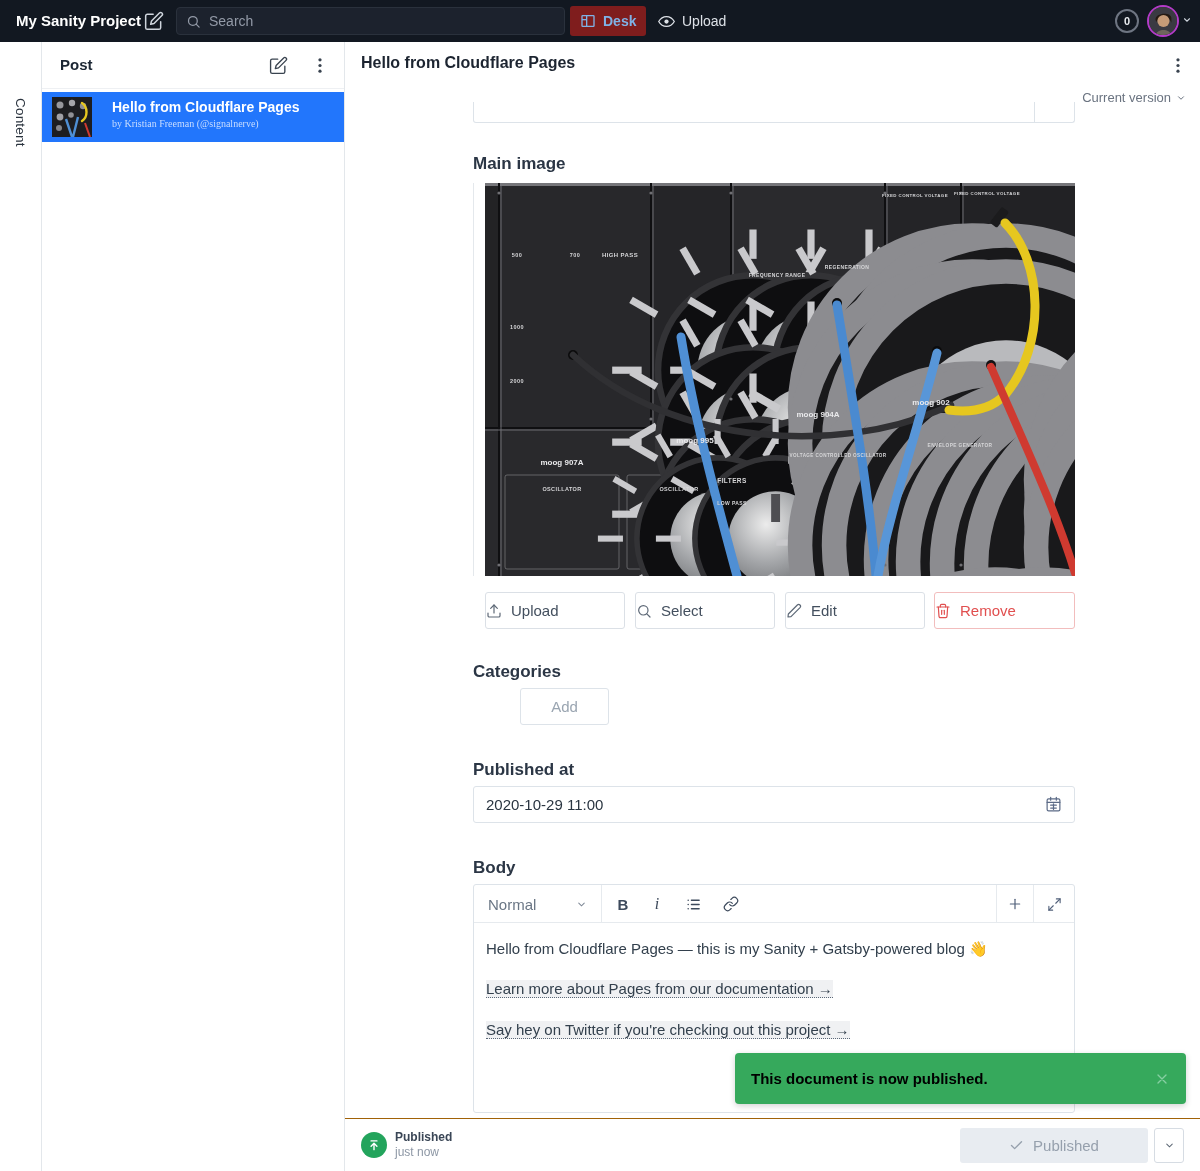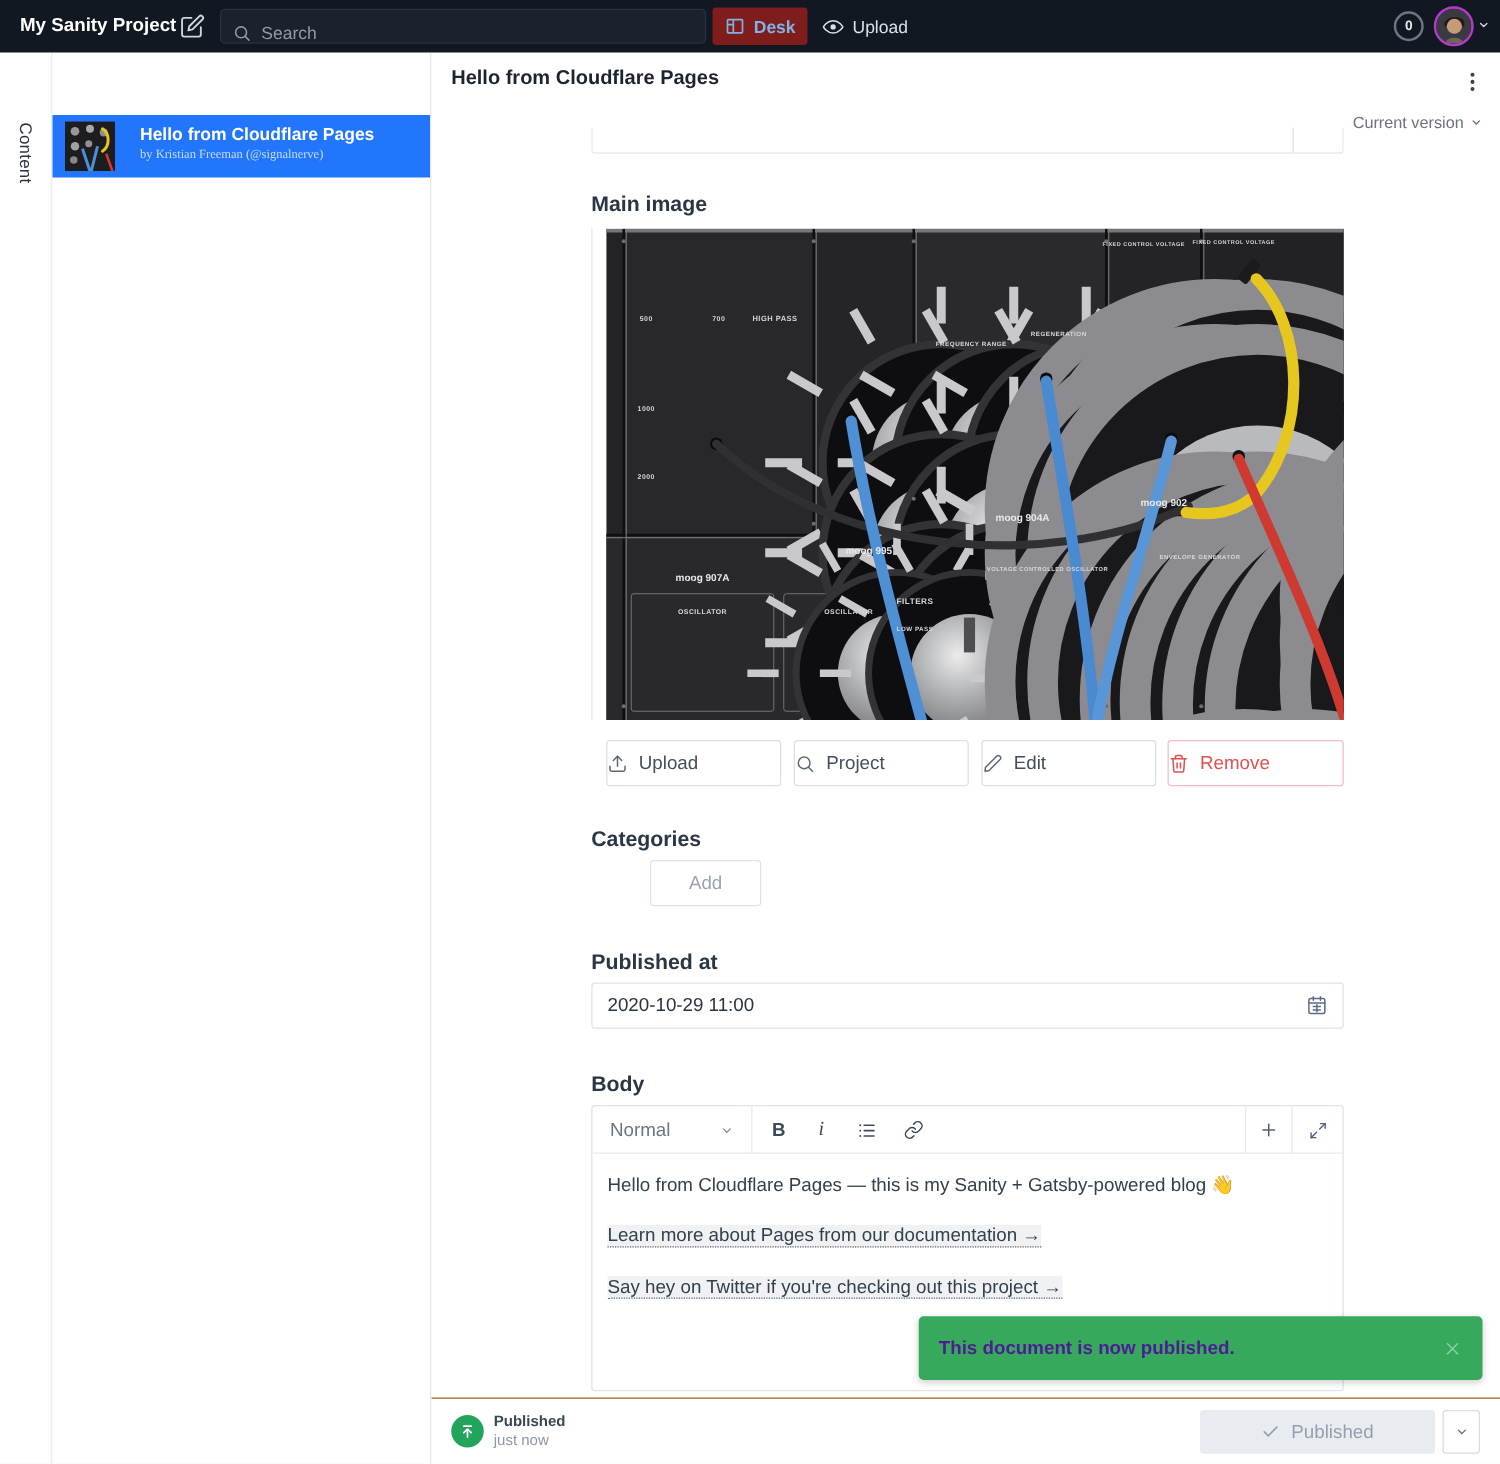--- a/index.html
+++ b/index.html
@@ -5,21 +5,21 @@
   * { margin:0; padding:0; box-sizing:border-box; }
   html,body { background:#e8eaed; }
   .app { position:relative; width:1200px; height:1171px; background:#fff; overflow:hidden;
          font-family:"Liberation Sans", sans-serif; color:#1c2430; }
 
   
   .navbar { position:absolute; left:0; top:0; width:1200px; height:42px; background:#121821; z-index:30; }
   .brand { position:absolute; left:16px; top:0; height:42px; line-height:42px; color:#fff; font-size:15px; font-weight:700; }
   .nav-iconbtn { position:absolute; top:11px; width:20px; height:20px; color:#cfd5dd; cursor:pointer; }
   .searchbar { position:absolute; left:176px; top:7px; width:389px; height:28px; background:#1c222d;
-               border:1px solid #2a313c; border-radius:4px; display:flex; align-items:flex-end; padding:0 9px; gap:8px; }
+               border:1px solid #2a313c; border-radius:4px; display:flex; align-items:center; padding:0 9px; gap:8px; }
   .searchbar .ph { color:#939aa7; font-size:14px; }
   .navtab { position:absolute; top:6px; height:30px; border-radius:3px; display:flex; align-items:center; gap:7px;
             padding:0 10px; font-size:14px; font-weight:600; cursor:pointer; }
   .navtab.desk { left:570px; background:#7f1d1d; color:#7fb2e6; }
   .navtab.vision { left:648px; background:transparent; color:#dde1e7; font-weight:400; }
   .badge0 { position:absolute; left:1115px; top:9px; width:24px; height:24px; border:2px solid #6e7582; border-radius:50%;
             color:#e8ebef; font-size:11px; font-weight:700; display:flex; align-items:center; justify-content:center; cursor:pointer; }
   .avatar { position:absolute; left:1147px; top:5px; width:32px; height:32px; border-radius:50%;
             border:2px solid #b43bc9; overflow:hidden; cursor:pointer; background:#303038; }
   .nav-chevron { position:absolute; left:1182px; top:15px; color:#cfd5dd; }
@@ -82,21 +82,21 @@
   .tb-sq { width:37px; height:38px; border-left:1px solid #e6eaee; display:flex; align-items:center; justify-content:center;
            color:#51607a; cursor:pointer; }
   .bodytext { position:absolute; left:0; top:38px; width:100%; padding:16px 12px; font-size:15px; color:#33404d; cursor:text; }
   .bodytext p { margin-bottom:20px; line-height:1.35; }
   .wave { color:#e8b931; }
   .rt-link { background:#f0f1f3; border-bottom:1px dotted #5b6878; color:#33404d; text-decoration:none; cursor:pointer; }
 
   
   .toast { position:absolute; left:735px; top:1053px; width:451px; height:51px; background:#36a95c; border-radius:4px;
            box-shadow:0 2px 6px rgba(0,0,0,.18); display:flex; align-items:center; padding:0 16px; z-index:40; }
-  .toast-msg { color:#4c1d95; font-size:15px; font-weight:600; }
+  .toast-msg { color:#000000; font-size:15px; font-weight:600; }
   .toast-x { margin-left:auto; color:#86cfa2; cursor:pointer; }
 
   
   .ed-footer { position:absolute; left:0; bottom:0; width:100%; height:53px; background:#fff; border-top:1px solid #a16207; z-index:10; }
   .pubchip { position:absolute; left:16px; top:13px; width:26px; height:26px; border-radius:50%; background:#23a45c;
              display:flex; align-items:center; justify-content:center; color:#fff; }
   .pub-title { position:absolute; left:50px; top:11px; font-size:12px; font-weight:700; color:#3a4656; }
   .pub-time { position:absolute; left:50px; top:26px; font-size:12px; color:#8d97a5; }
   .pub-btn { position:absolute; right:52px; top:9px; width:188px; height:35px; background:#e8ecf1; border-radius:3px;
              display:flex; align-items:center; justify-content:center; gap:9px; color:#96a0ad; font-size:15px; cursor:default; }
@@ -171,20 +171,40 @@
           <path d="M6 9l6 6 6-6"></path>
         </svg>
     </span>
   </div>
 
   <div class="rail">
     <div class="rail-label">Content</div>
   </div>
 
   <div class="listpane">
+    <div class="listpane-header">
+      <div class="listpane-title">Post</div>
+      <div class="lp-icon" style="right:56px;">
+        <span>
+          <svg width="19" height="19" viewBox="0 0 24 24" fill="none" stroke="currentColor" stroke-width="1.7" stroke-linecap="round" stroke-linejoin="round">
+              <path d="M11 4H4a2 2 0 0 0-2 2v14a2 2 0 0 0 2 2h14a2 2 0 0 0 2-2v-7"></path>
+              <path d="M18.5 2.5a2.12 2.12 0 0 1 3 3L12 15l-4 1 1-4 9.5-9.5z"></path>
+            </svg>
+        </span>
+      </div>
+      <div class="lp-icon" style="right:16px; width:16px;">
+        <span>
+          <svg width="16" height="19" viewBox="0 0 16 20" fill="currentColor">
+              <circle cx="8" cy="4" r="1.7"></circle>
+              <circle cx="8" cy="10" r="1.7"></circle>
+              <circle cx="8" cy="16" r="1.7"></circle>
+            </svg>
+        </span>
+      </div>
+    </div>
 
     <div class="doc-item">
       <div class="doc-thumb">
         <svg width="40" height="40" viewBox="0 0 40 40">
           <rect width="40" height="40" fill="#1d1d20"></rect>
           <circle cx="8" cy="8" r="3.5" fill="#97979c"></circle>
             <circle cx="20" cy="6" r="3.2" fill="#a6a6ab"></circle>
           <circle cx="31" cy="9" r="3.2" fill="#8d8d92"></circle>
             <circle cx="8" cy="20" r="3.4" fill="#a0a0a5"></circle>
           <circle cx="19" cy="18" r="2.8" fill="#909095"></circle>
@@ -437,21 +457,21 @@
       </span>
       <span>Upload</span>
     </div>
     <div class="imgbtn" style="left:290px; width:140px;">
       <span>
         <svg width="16" height="16" viewBox="0 0 24 24" fill="none" stroke="currentColor" stroke-width="1.8" stroke-linecap="round">
             <circle cx="11" cy="11" r="7"></circle>
             <path d="M21 21l-4.8-4.8"></path>
           </svg>
       </span>
-      <span>Project</span>
+      <span>Select</span>
     </div>
     <div class="imgbtn" style="left:440px; width:140px;">
       <span>
         <svg width="16" height="16" viewBox="0 0 24 24" fill="none" stroke="currentColor" stroke-width="1.8" stroke-linecap="round" stroke-linejoin="round">
             <path d="M17 3a2.83 2.83 0 0 1 4 4L7.5 20.5 3 21l.5-4.5L17 3z"></path>
           </svg>
       </span>
       <span>Edit</span>
     </div>
     <div class="imgbtn remove" style="left:589px; width:141px;">

